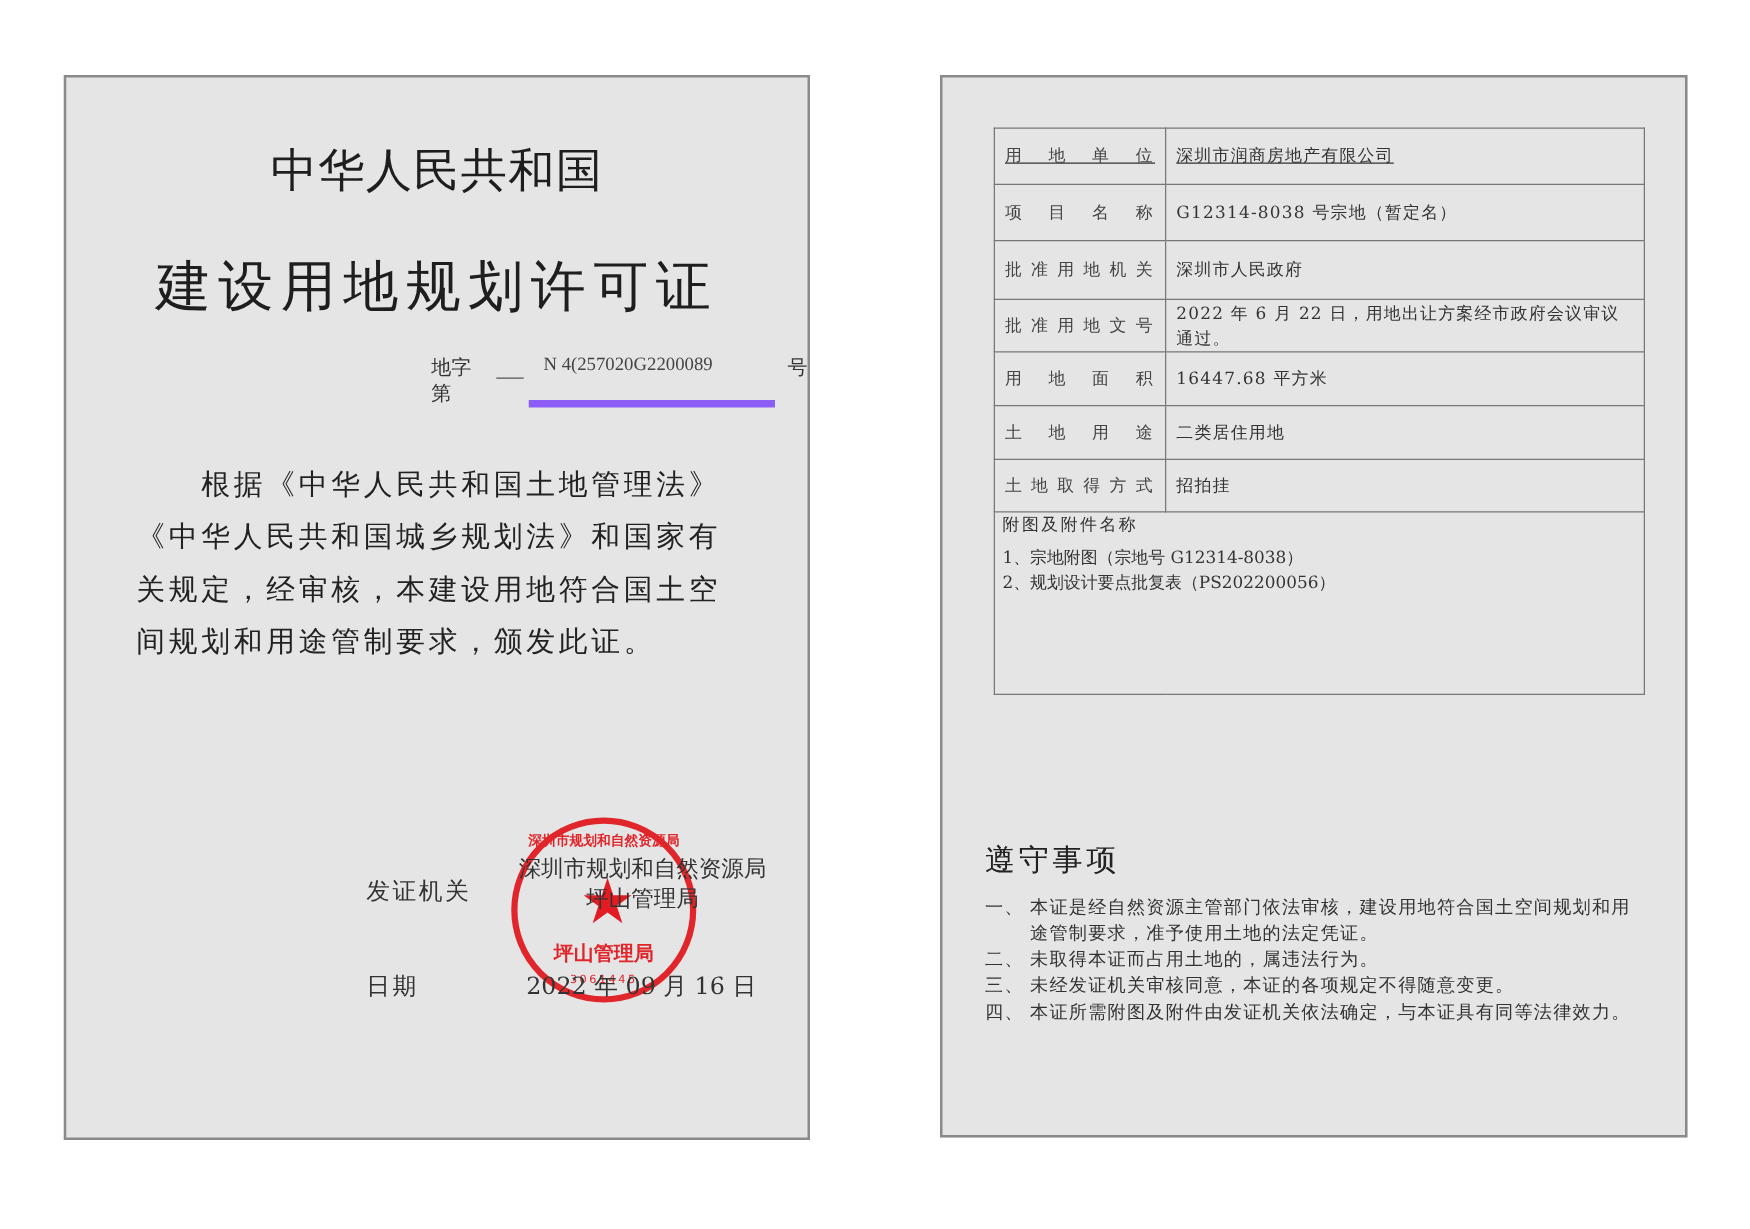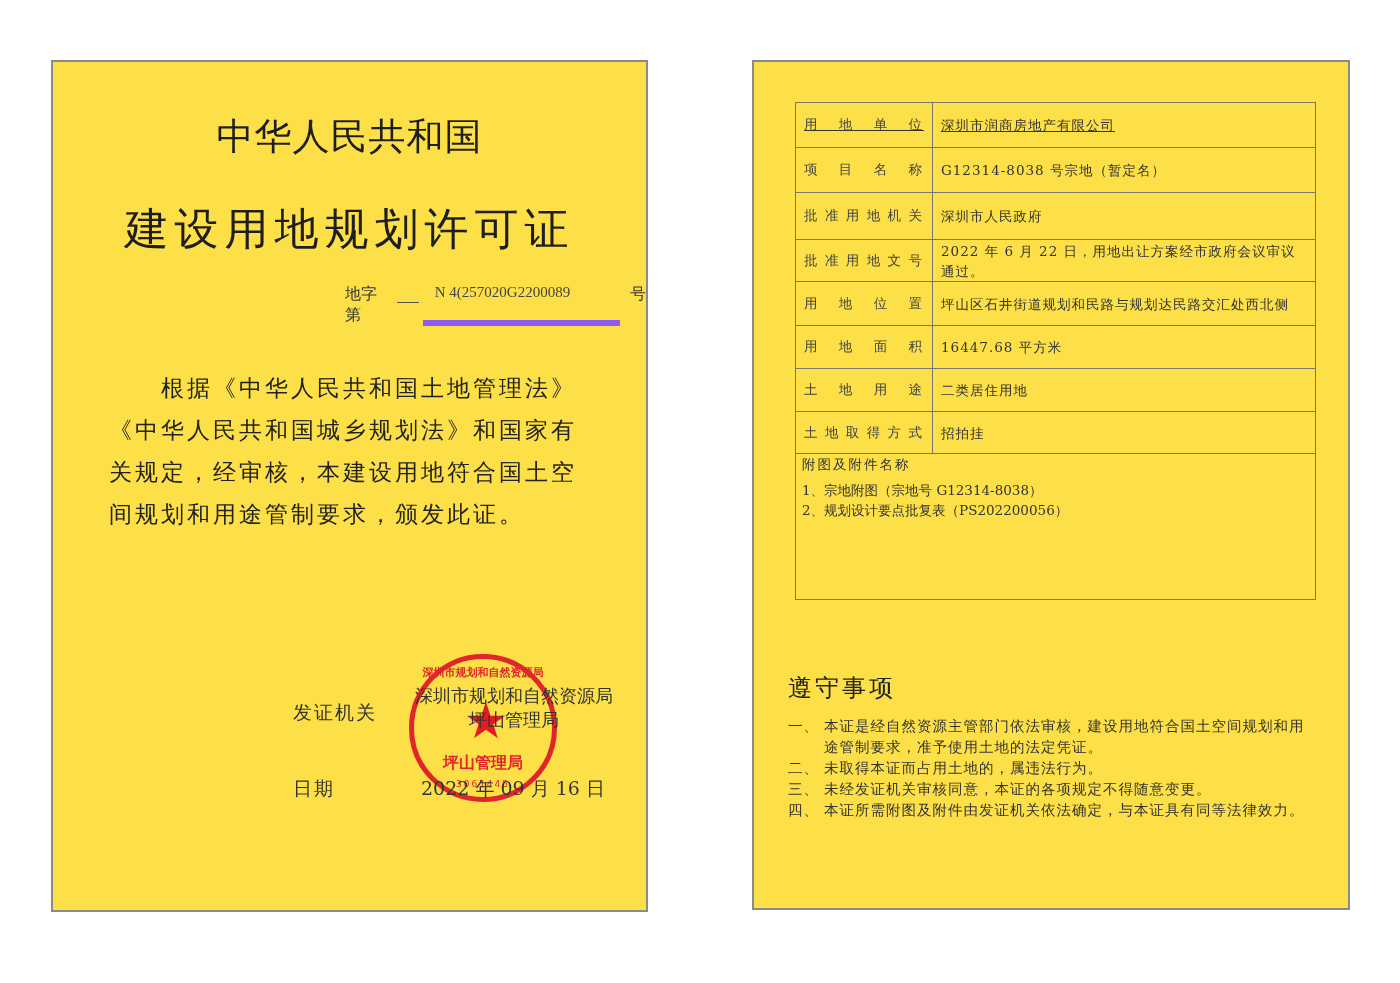--- a/index.html
+++ b/index.html
@@ -1,20 +1,20 @@
 <!DOCTYPE html>
 <html><head>
 <meta charset="utf-8">
 <style>
   html, body { margin:0; padding:0; }
   body {
     width:1400px; height:983px; background:#ffffff; position:relative; overflow:hidden;
     font-family:"DejaVu Serif", "Liberation Serif", serif; color:#222;
   }
-  .page { position:absolute; border:2px solid #8a8a8a; background:#fde047; box-sizing:border-box; }
+  .page { position:absolute; border:2px solid #8a8a8a; background:#e5e5e5; box-sizing:border-box; }
   #left-page { left:51px; top:60px; width:597px; height:852px; }
   #right-page { left:752px; top:60px; width:598px; height:850px; }
 
   .title-1 { position:absolute; left:0; width:100%; top:50px; text-align:center; font-size:37px; letter-spacing:1px; color:#1e1e1e; font-family:"DejaVu Sans", sans-serif; font-weight:300; }
   .title-2 { position:absolute; left:0; width:100%; top:138px; text-align:center; font-size:44px; letter-spacing:6px; color:#1e1e1e; font-family:"DejaVu Sans", sans-serif; font-weight:300; }
   .cert-no { position:absolute; top:222px; left:292px; font-size:16px; color:#333; display:flex; }
   .cert-no .prefix { margin-right:4px; }
   .cert-no .line-a { width:22px; border-bottom:1px solid #555; height:18px; margin-right:4px; }
   .cert-no .value { width:198px; border-bottom:6px solid #8b5cf6; font-size:15px; padding-left:12px; box-sizing:border-box; font-family:"Liberation Serif", serif; color:#444; }
   .cert-no .suffix { margin-left:10px; }
@@ -90,24 +90,20 @@
       <td class="value">G12314-8038 号宗地（暂定名）</td>
     </tr>
     <tr style="height:47px;">
       <td class="label">批准用地机关</td>
       <td class="value">深圳市人民政府</td>
     </tr>
     <tr style="height:42px;">
       <td class="label">批准用地文号</td>
       <td class="value">2022 年 6 月 22 日，用地出让方案经市政府会议审议通过。</td>
     </tr>
-    <tr style="height:44px;">
-      <td class="label">用地位置</td>
-      <td class="value">坪山区石井街道规划和民路与规划达民路交汇处西北侧</td>
-    </tr>
     <tr style="height:43px;">
       <td class="label">用地面积</td>
       <td class="value">16447.68 平方米</td>
     </tr>
     <tr style="height:43px;">
       <td class="label">土地用途</td>
       <td class="value">二类居住用地</td>
     </tr>
     <tr style="height:42px;">
       <td class="label">土地取得方式</td>

